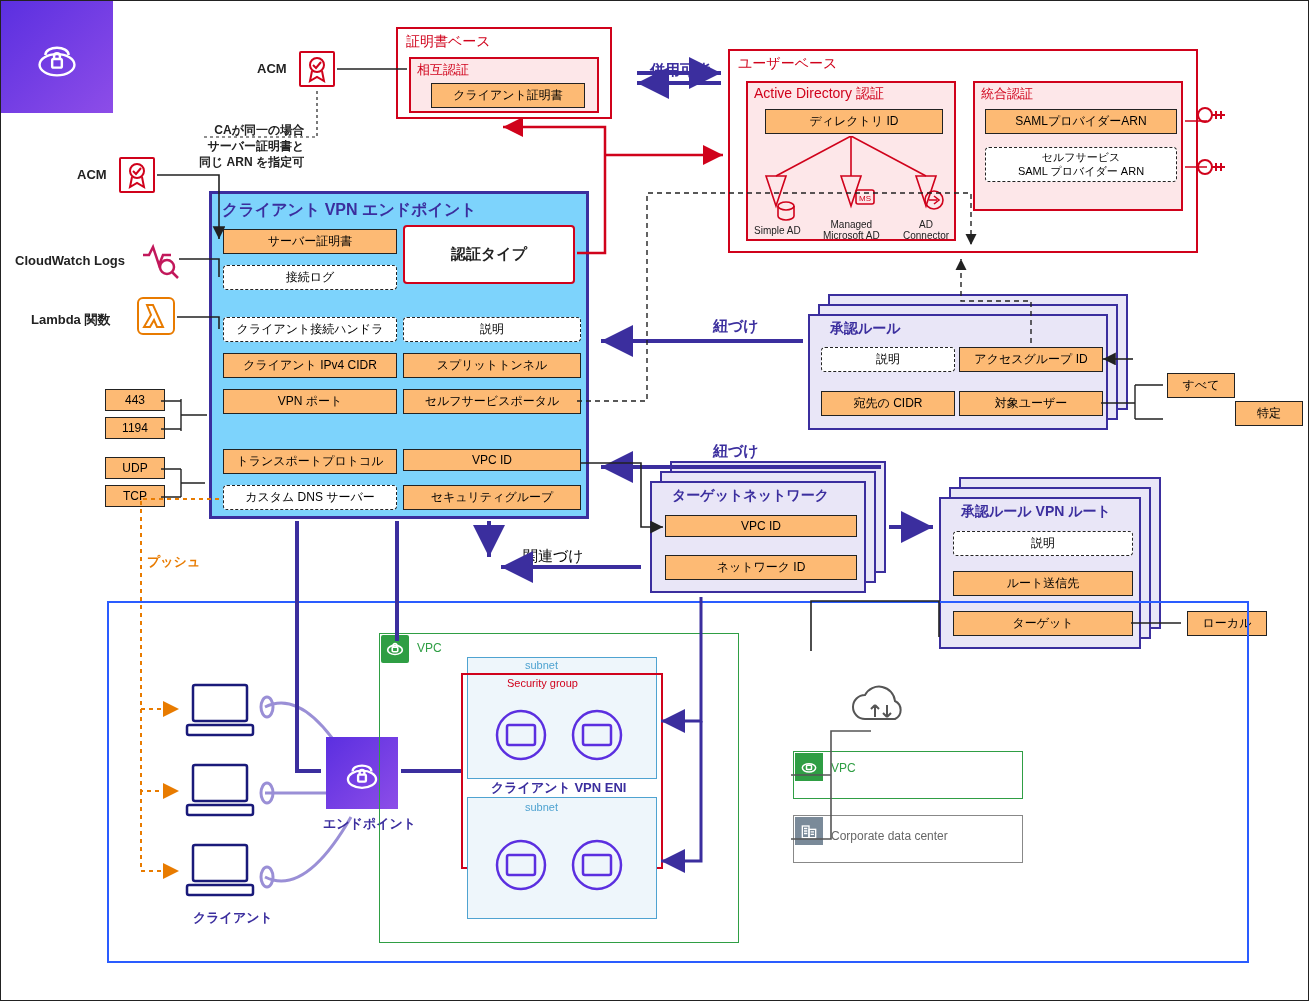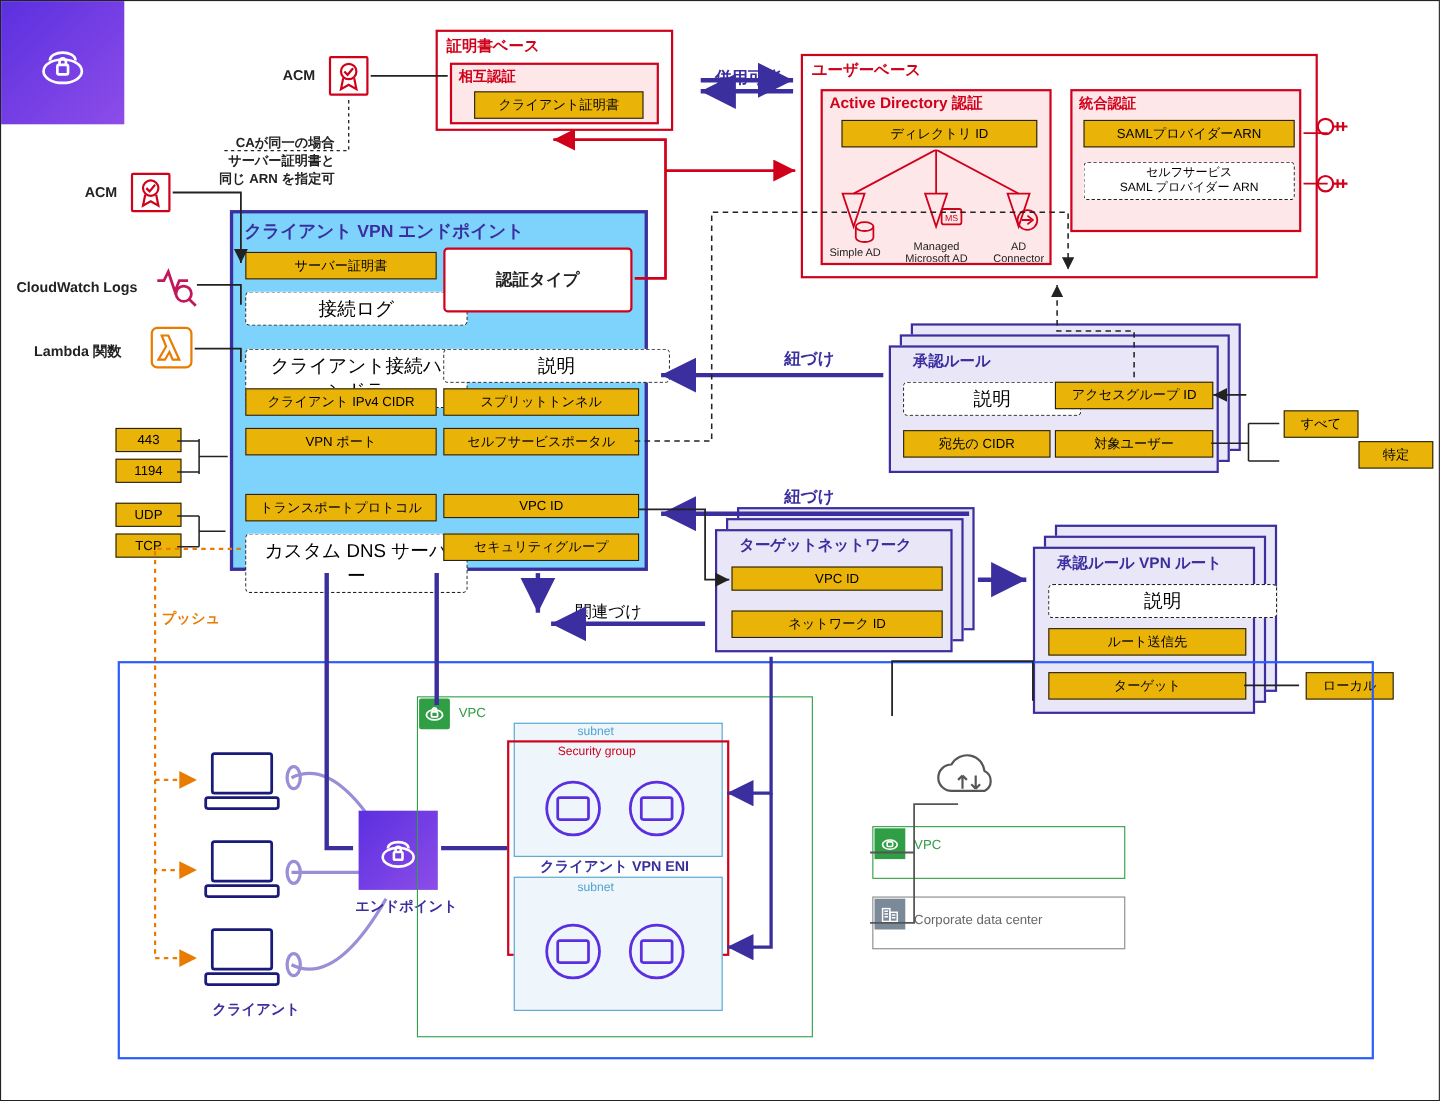--- a/index.html
+++ b/index.html
@@ -3,26 +3,26 @@
 <meta charset="utf-8">
 <style>
 html,body{margin:0;padding:0;font-family:"Hiragino Sans","Meiryo",sans-serif;background:#fff}
 .canvas{position:relative;width:1309px;height:1001px;border:1px solid #222;box-sizing:border-box}
 .box{position:absolute;box-sizing:border-box}
 .lbl{position:absolute;font-size:13px;color:#222;white-space:nowrap}
 .group-red{border:2px solid #d0021b;background:#fff}
 .group-red-fill{border:2px solid #d0021b;background:#fde7e9}
 .group-purple{border:3px solid #3b2e9e;background:#7dd3fc}
 .group-purple-stack{border:2px solid #3b2e9e;background:#e9e6f7}
-.title-red{color:#d0021b;font-weight:bold;font-size:14px;padding:4px 8px}
+.title-red{color:#d0021b;font-weight:normal;font-size:14px;padding:4px 8px}
 .title-purple{color:#3b2e9e;font-weight:bold;font-size:16px;padding:6px 10px}
 .title-purple-sm{color:#3b2e9e;font-weight:bold;font-size:14px;padding:4px 20px}
 svg{position:absolute;left:0;top:0;pointer-events:none}
-.sub-pill{position:absolute;border:1.5px solid #222;border-radius:0;background:#eab308;font-size:12px;text-align:center;padding:3px 2px}
-.sub-pill-d{position:absolute;border:1.5px dashed #222;border-radius:4px;background:#fff;font-size:17px;text-align:center;padding:3px 16px}
+.sub-pill{position:absolute;border:1.5px solid #222;border-radius:0;background:#fdba74;font-size:12px;text-align:center;padding:3px 2px}
+.sub-pill-d{position:absolute;border:1.5px dashed #222;border-radius:4px;background:#fff;font-size:12px;text-align:center;padding:3px 2px}
 .accent-box{border:2px solid #d0021b;border-radius:4px;background:#fff;font-size:15px;font-weight:bold;text-align:center;padding:18px 2px;color:#222}
 </style>
 </head>
 <body>
 
 <div class="canvas">
 
 <div class="box" style="left:0;top:0;width:112px;height:112px;background:linear-gradient(135deg,#5b2fe0,#8d4de8);display:flex;align-items:center;justify-content:center">
   <svg width="62" height="62" viewBox="0 0 64 64" style="position:static">
         <g fill="none" stroke="#fff" stroke-width="2.5">

